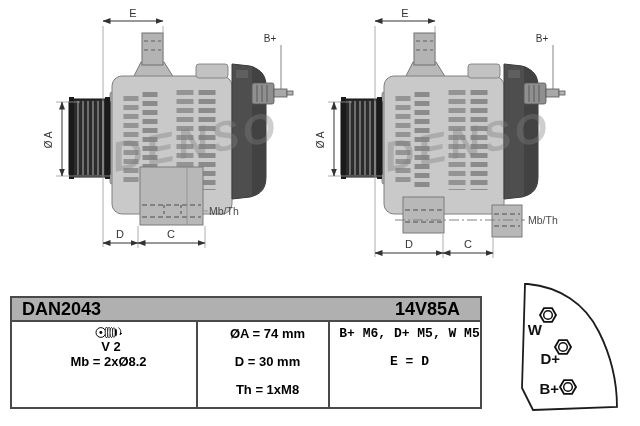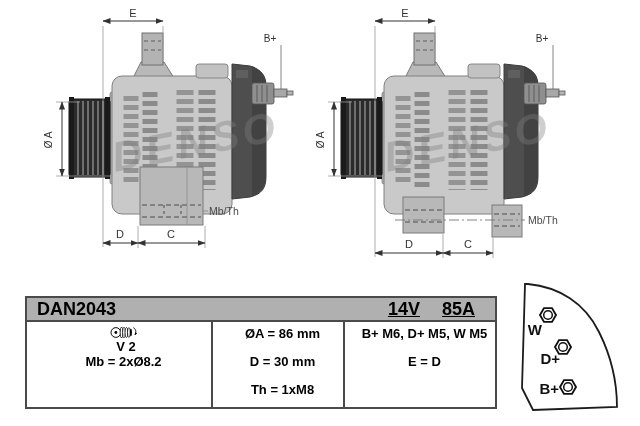--- a/index.html
+++ b/index.html
@@ -7,31 +7,31 @@
           font-family:"Liberation Sans",sans-serif;}
   svg{font-family:"Liberation Sans",sans-serif;}
   .drawings{position:absolute;left:0;top:0;}
   .wm{font-size:42px;font-weight:bold;font-style:italic;fill:#7f7f7f;opacity:.38;letter-spacing:4px;}
   .dimtxt{font-size:11px;fill:#333;}
   .dimtxt-sm{font-size:10px;fill:#333;}
   .graytxt{font-size:10.5px;fill:#4a4a4a;}
   .extline{stroke:#9b9b9b;stroke-width:.8;}
   .dimline{stroke:#333;stroke-width:1;}
   
-  .spec-table{position:absolute;left:25px;top:296px;width:472px;height:113px;
+  .spec-table{position:absolute;left:10px;top:296px;width:472px;height:113px;
               border:2px solid #4a4a4a;box-sizing:border-box;background:#fff;font-weight:bold;color:#000;}
   .spec-header{height:22px;background:#b0b0b0;border-bottom:2px solid #4a4a4a;
                display:flex;align-items:center;justify-content:space-between;
                padding:0 20px 0 10px;font-size:18px;}
-  .spec-ratings{display:flex;gap:22px;text-decoration:underline;}
+  .spec-ratings{display:flex;}
   .spec-body{display:flex;height:85px;}
   .spec-col{padding-top:4px;box-sizing:border-box;}
   .col1{width:186px;border-right:2px solid #4a4a4a;}
   .col2{width:132px;border-right:2px solid #4a4a4a;}
-  .col3{flex:1;}
+  .col3{flex:1;font-family:Liberation Mono, monospace;}
   .cell{height:28px;display:flex;align-items:center;padding-left:9px;font-size:13px;white-space:nowrap;flex-direction:column;}
   .pulley-cell .vlabel{margin-left:5px;font-size:13px;}
   .connector{position:absolute;left:505px;top:278px;}
   .nutlbl{font-size:15px;font-weight:bold;fill:#111;}
 </style>
 </head>
 <body>
 
 <div class="canvas">
 
@@ -221,21 +221,21 @@
             <ellipse cx="39" cy="16" rx="3.5" ry="12.5" fill="#fff" stroke="#000" stroke-width="2"></ellipse>
             <ellipse cx="45" cy="16" rx="3.5" ry="12" fill="#fff" stroke="#000" stroke-width="2"></ellipse>
             <ellipse cx="50" cy="16" rx="2.5" ry="9" fill="#000"></ellipse>
             <path d="M56,4 C62,7 64,15 60,22" fill="none" stroke="#000" stroke-width="2.2" marker-end="url(#ah-k)"></path>
           </svg>
           <span class="vlabel">V 2</span>
         </div>
         <div class="cell">Mb = 2xØ8.2</div>
       </div>
       <div class="spec-col col2">
-        <div class="cell">ØA = 86 mm</div>
+        <div class="cell">ØA = 74 mm</div>
         <div class="cell">D = 30 mm</div>
         <div class="cell">Th = 1xM8</div>
       </div>
       <div class="spec-col col3">
         <div class="cell">B+ M6, D+ M5, W M5</div>
         <div class="cell">E = D</div>
       </div>
     </div>
   </div>
 

